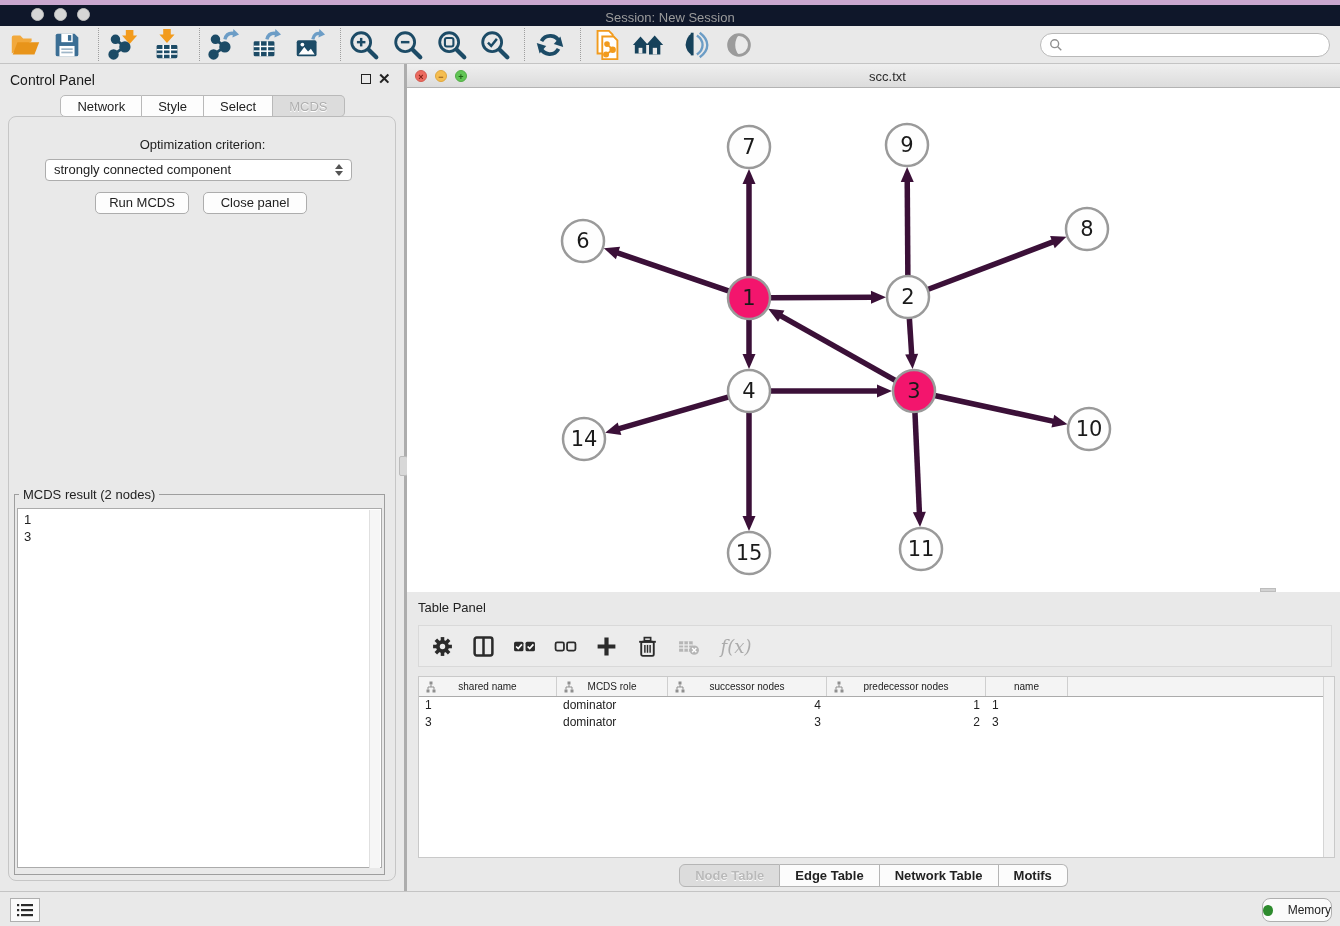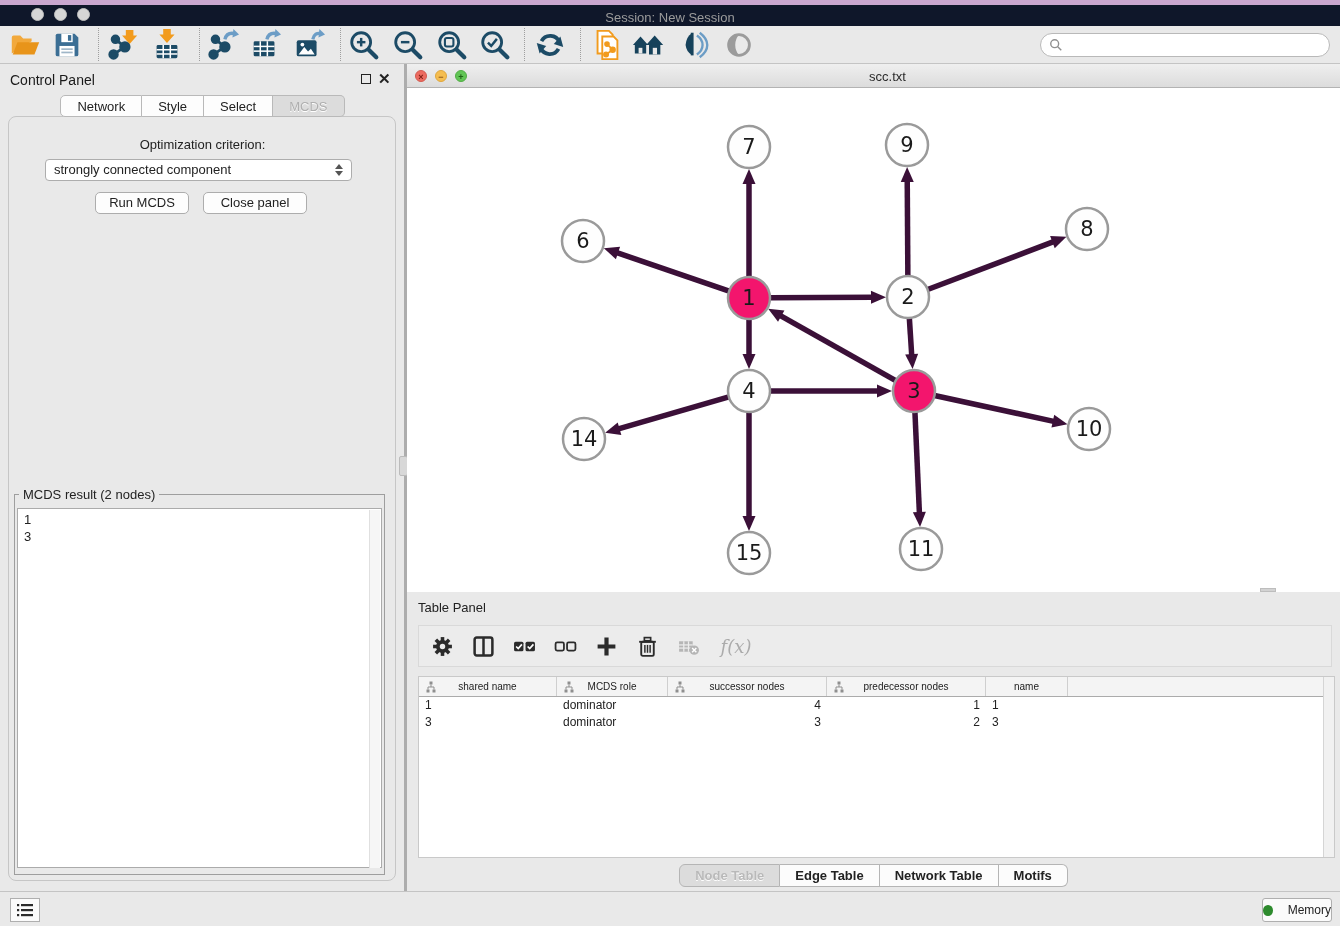--- a/index.html
+++ b/index.html
@@ -72,21 +72,21 @@
   .td { font-size:12px; line-height:17px; padding:0 6px; overflow:hidden; white-space:nowrap; }
   #tp-tabs { left:0; top:271px; width:933px; display:flex; justify-content:center; }
   .tp-tab { height:23px; padding:0 15px; font-size:13px; font-weight:600; line-height:22px; background:#FCFCFC; border:1px solid #B5B5B5; border-left:none; cursor:pointer; }
   .tp-tab:first-child { border-left:1px solid #B5B5B5; border-radius:6px 0 0 6px; }
   .tp-tab:last-child { border-radius:0 6px 6px 0; }
   .tp-tab.active { background:#DCDCDC; color:#B9B9B9; text-shadow:0 1px 0 #FFF; }
 
   
   #status-bar { left:0; top:891px; width:1340px; height:35px; background:#E9E9E9; border-top:1px solid #C4C4C4; }
   #list-btn { left:10px; top:6px; width:30px; height:24px; background:#FBFBFB; border:1px solid #AFAFAF; display:flex; align-items:center; justify-content:center; cursor:pointer; }
-  #memory-btn { left:1262px; top:6px; width:70px; height:24px; background:#FBFBFB; border:1px solid #AFAFAF; border-radius:3px; display:flex; align-items:center; justify-content:flex-start; gap:15px; font-size:12px; cursor:pointer; }
+  #memory-btn { left:1262px; top:6px; width:70px; height:24px; background:#FBFBFB; border:1px solid #AFAFAF; border-radius:8px; display:flex; align-items:center; justify-content:flex-start; gap:15px; font-size:12px; cursor:pointer; }
   #memory-dot { width:11px; height:11px; border-radius:50%; background:#2E8B2E; }
 </style>
 </head>
 <body>
 
 <div class="abs" id="accent-strip"></div>
 <div class="abs" id="titlebar">
   <div class="abs tl-dot tl-gray" style="left:31px"></div>
   <div class="abs tl-dot tl-gray" style="left:54px"></div>
   <div class="abs tl-dot tl-gray" style="left:77px"></div>

